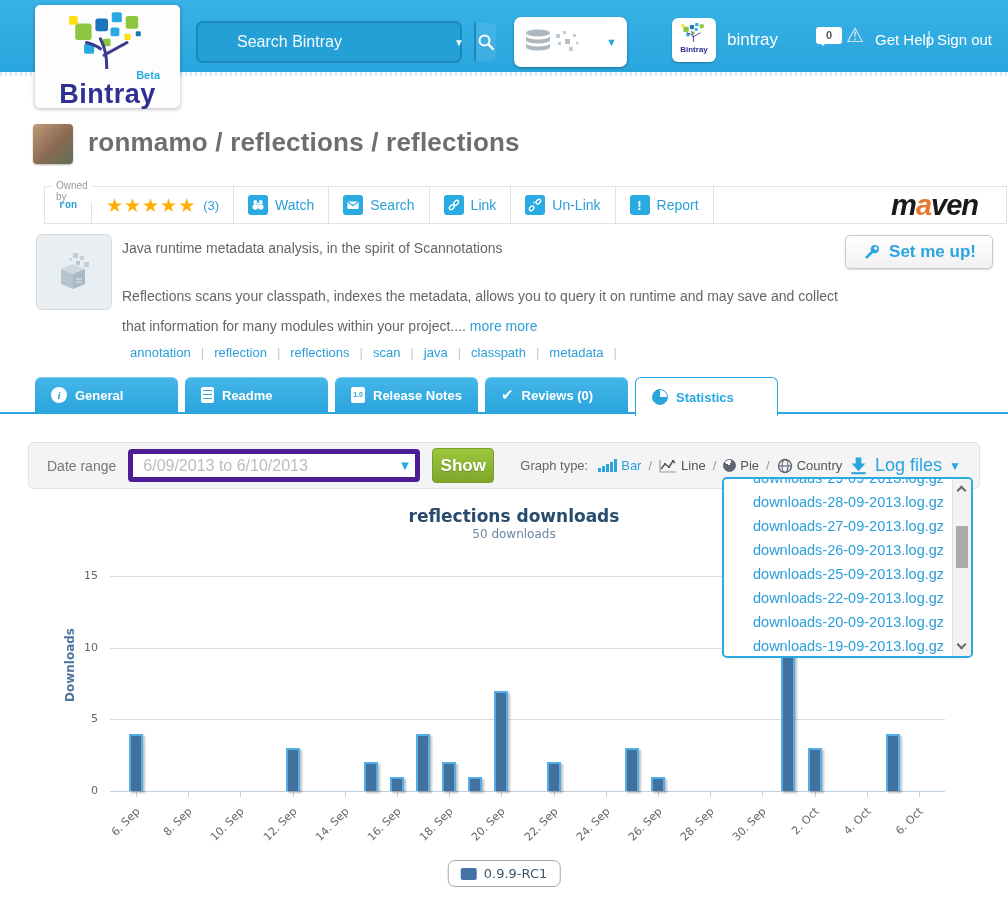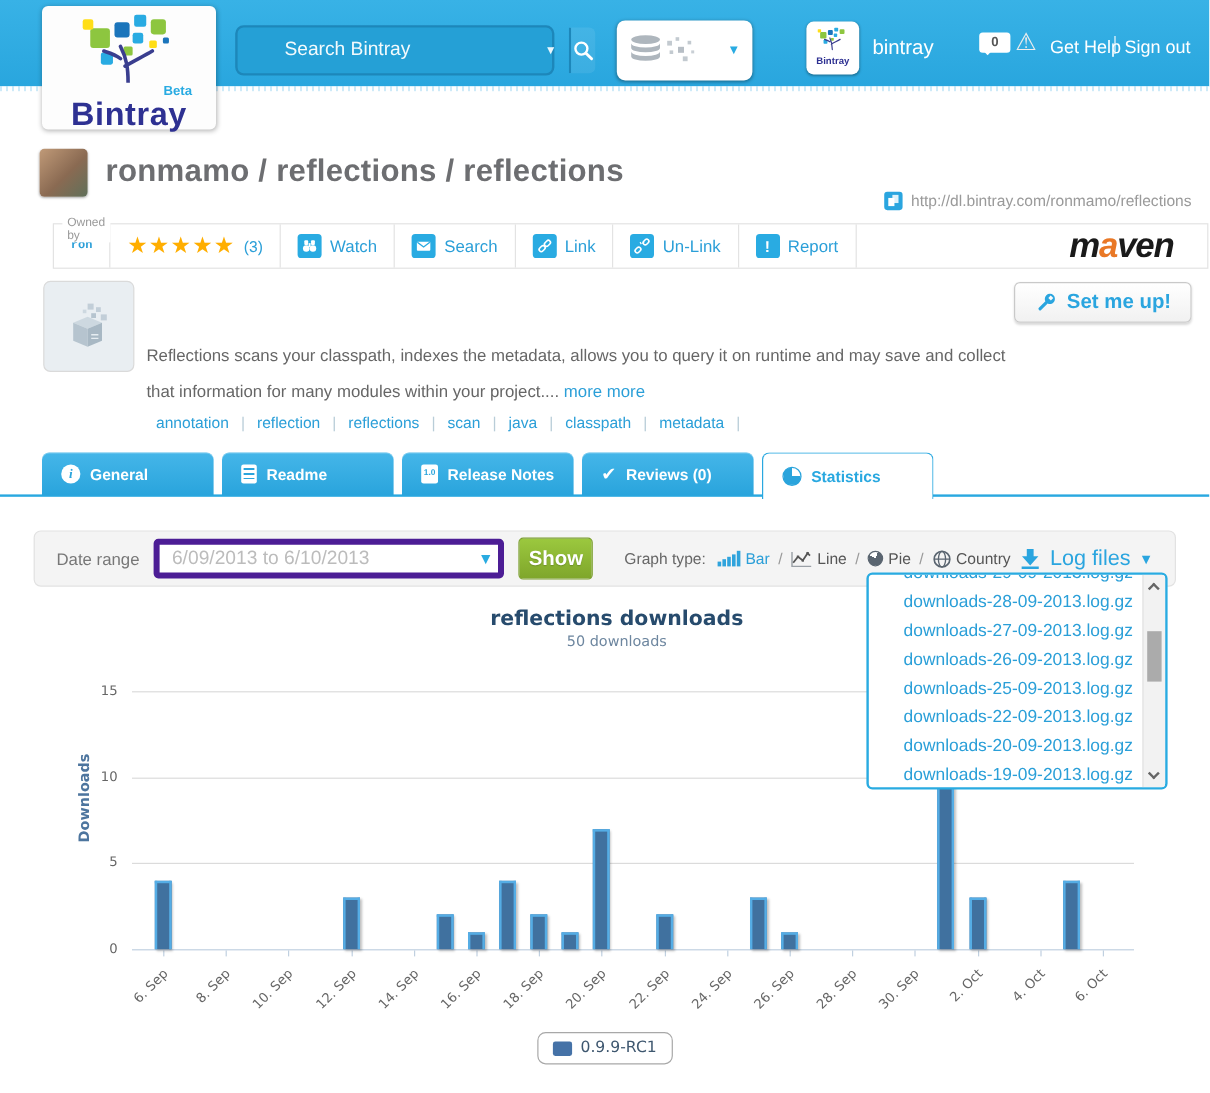--- a/index.html
+++ b/index.html
@@ -218,28 +218,20 @@
     <span>0</span>
   </div>
   <span class="warn-icon">⚠</span>
   <a class="hdr-link" style="left:875px;">Get Help</a>
   <span class="hdr-sep" style="left:927px;">|</span>
   <a class="hdr-link" style="left:937px;">Sign out</a>
 
   <div class="crumb-avatar"></div>
   <div class="crumb-title">ronmamo / reflections / reflections</div>
 
-  <div class="url-row">
-    <svg width="17" height="17" viewBox="0 0 20 20">
-      <rect x="1" y="1" width="18" height="18" rx="3" fill="#2aa5df"></rect>
-      <rect x="5" y="7" width="6" height="8" fill="#fff"></rect>
-      <rect x="9" y="4" width="6" height="8" fill="#fff" opacity=".85"></rect>
-    </svg>
-    <span class="url-text">http://dl.bintray.com/ronmamo/reflections</span>
-  </div>
 
   <div class="action-bar">
     <div class="seg">
       <span class="owned-label">Owned by</span>
       <a class="owner-link">ron</a>
     </div>
     <div class="seg">
       <span class="stars">★★★★★</span>
       <span class="star-count">(3)</span>
     </div>
@@ -302,20 +294,21 @@
       <rect x="29" y="7" width="4" height="4" fill="#c2ced8"></rect>
       <rect x="25" y="12" width="4" height="4" fill="#b6c4cf"></rect>
       <rect x="33" y="13" width="5" height="5" fill="#c2ced8"></rect>
       <rect x="18" y="9" width="3" height="3" fill="#cdd8e0"></rect>
       <path d="M10 20 L22 15 L34 20 L22 25 Z" fill="#cdd8e0"></path>
       <path d="M10 20 L22 25 L22 40 L10 35 Z" fill="#b6c4cf"></path>
       <path d="M34 20 L22 25 L22 40 L34 35 Z" fill="#a8b8c4"></path>
       <path d="M25 30 h6 M25 33 h6" stroke="#e6edf2" stroke-width="1.2"></path>
     </svg>
   </div>
+  <div class="summary">Java runtime metadata analysis, in the spirit of Scannotations</div>
   <div class="desc">
     <span>Reflections scans your classpath, indexes the metadata, allows you to query it on runtime and may save and collect that information for many modules within your project....</span>
     <a class="read-more">more more</a>
   </div>
   <div class="setmeup">
     <svg width="19" height="19" viewBox="0 0 20 20">
       <g transform="rotate(45 10 10)" fill="#2aa5df">
         <rect x="8.6" y="7.5" width="2.8" height="11" rx="1.3"></rect>
         <path d="M10 0.5 a4.4 4.4 0 0 0 -4.4 4.4 c0 1.8 1 3.3 2.5 4.1 h3.8 c1.5 -.8 2.5 -2.3 2.5 -4.1 A4.4 4.4 0 0 0 10 0.5 z M8.4 2.3 h3.2 v3 h-3.2 z" fill-rule="evenodd"></path>
       </g>

